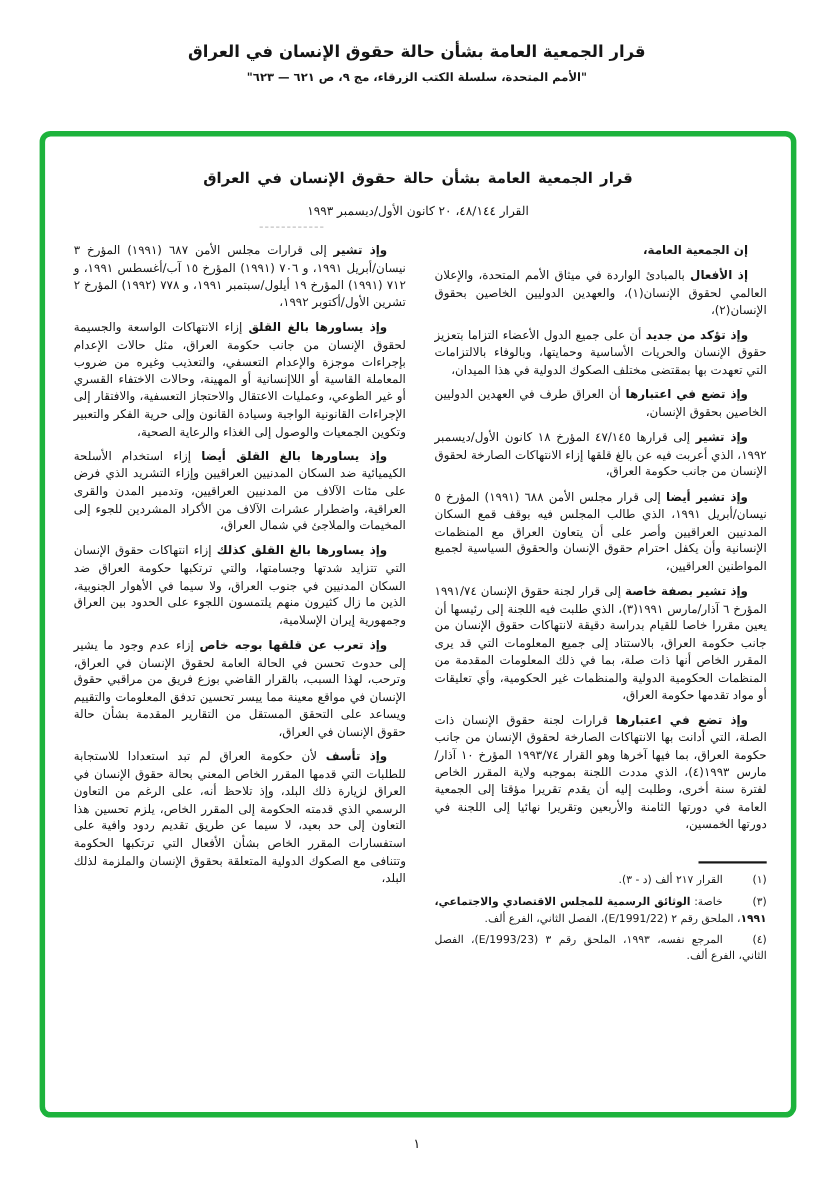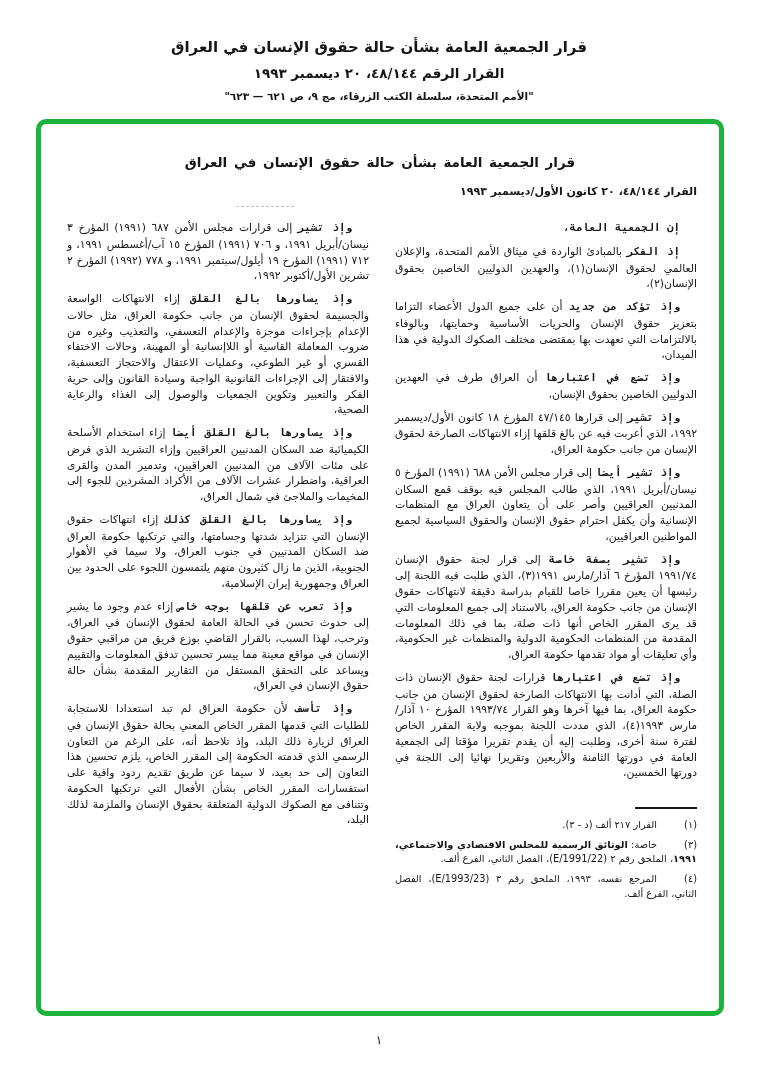--- a/index.html
+++ b/index.html
@@ -34,40 +34,40 @@
     padding: 26px 22px 0 22px;
     overflow: hidden;
     background: #ffffff;
   }
   .doc-title {
     text-align: center; font-weight: bold;
     font-size: 13.5px; margin: 4px 0 0;
     word-spacing: 2px;
   }
   .doc-subtitle {
-    font-weight: bold;
+    text-align: center; font-weight: normal;
     font-size: 11px; margin: 15px 0 0;
   }
   .columns {
     display: flex;
     gap: 26px;
     margin-top: 22px;
     align-items: flex-start;
   }
   .col {
     width: 302px;
     font-size: 10.8px;
     line-height: 1.46;
     text-align: justify;
   }
   .para {
     margin: 0 0 7px;
     text-indent: 17px;
   }
-  .para .lead { font-weight: bold; font-family: Liberation Mono, monospace; }
+  .para .lead { font-weight: bold; }
 
   
   .footnotes { margin-top: 26px; font-size: 9.8px; line-height: 1.5; }
   .fn-sep {
     width: 62px; height: 2px;
     background: #161616;
     margin: 0 0 9px 0;   
   }
   .fn { margin: 0 0 5px; }
   .fn-num { display: inline-block; min-width: 40px; }
@@ -87,39 +87,38 @@
     left: 0; right: 0; top: 1033px;
     text-align: center;
     font-size: 12px;
   }
 </style>
 </head>
 <body>
 
 <div class="page-header">
   <p class="hdr-title">قرار الجمعية العامة بشأن حالة حقوق الإنسان في العراق</p>
-  <p class="hdr-resnum">القرار الرقم ٤٨/١٤٤، ٢٠ ديسمبر ١٩٩٣</p>
   <p class="hdr-source">"الأمم المتحدة، سلسلة الكتب الزرقاء، مج ٩، ص ٦٢١ — ٦٢٣"</p>
 </div>
 
 <div class="doc-box" style="border-color: rgb(29, 179, 60);">
   <div class="scan-artifact"></div>
 
   <p class="doc-title">قرار الجمعية العامة بشأن حالة حقوق الإنسان في العراق</p>
   <p class="doc-subtitle">القرار ٤٨/١٤٤، ٢٠ كانون الأول/ديسمبر ١٩٩٣</p>
 
   <div class="columns">
 
     <div class="col">
   <p class="para">
     <span class="lead">إن الجمعية العامة،</span><span class="rest"></span>
   </p>
 
   <p class="para">
-    <span class="lead">إذ الفكر</span><span class="rest"> بالمبادئ الواردة في ميثاق الأمم المتحدة، والإعلان العالمي لحقوق الإنسان(١)، والعهدين الدوليين الخاصين بحقوق الإنسان(٢)،</span>
+    <span class="lead">إذ الأفعال</span><span class="rest"> بالمبادئ الواردة في ميثاق الأمم المتحدة، والإعلان العالمي لحقوق الإنسان(١)، والعهدين الدوليين الخاصين بحقوق الإنسان(٢)،</span>
   </p>
 
   <p class="para">
     <span class="lead">وإذ تؤكد من جديد</span><span class="rest"> أن على جميع الدول الأعضاء التزاما بتعزيز حقوق الإنسان والحريات الأساسية وحمايتها، وبالوفاء بالالتزامات التي تعهدت بها بمقتضى مختلف الصكوك الدولية في هذا الميدان،</span>
   </p>
 
   <p class="para">
     <span class="lead">وإذ تضع في اعتبارها</span><span class="rest"> أن العراق طرف في العهدين الدوليين الخاصين بحقوق الإنسان،</span>
   </p>
 

